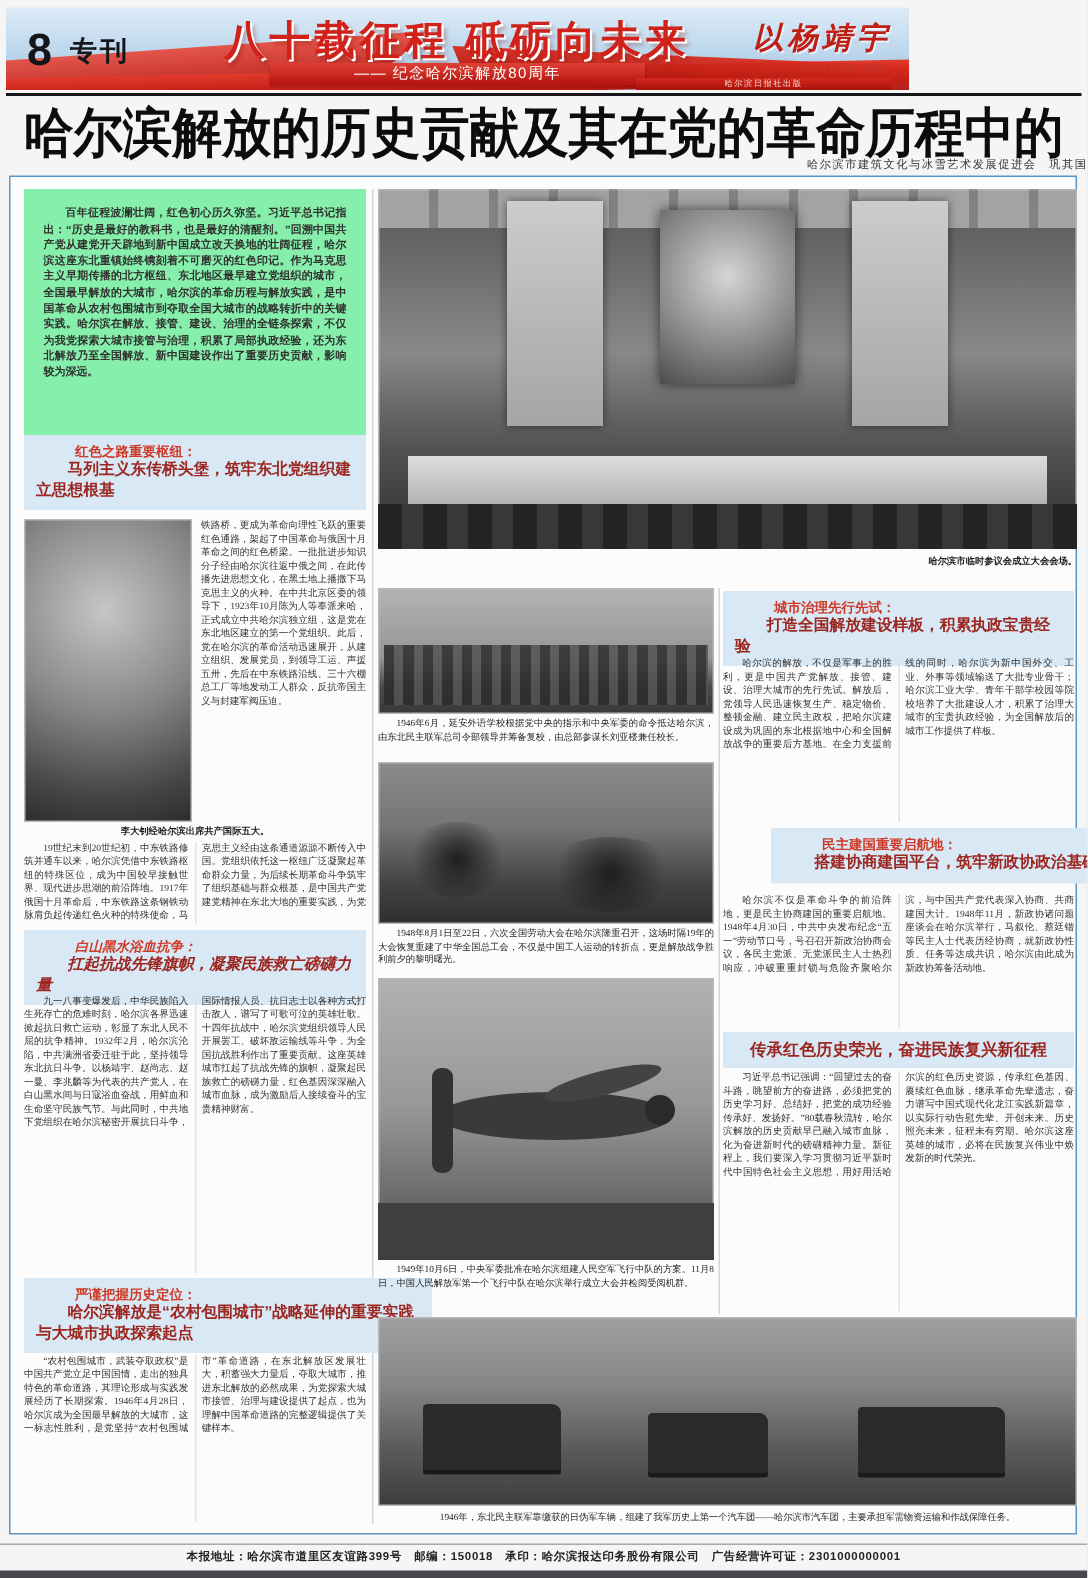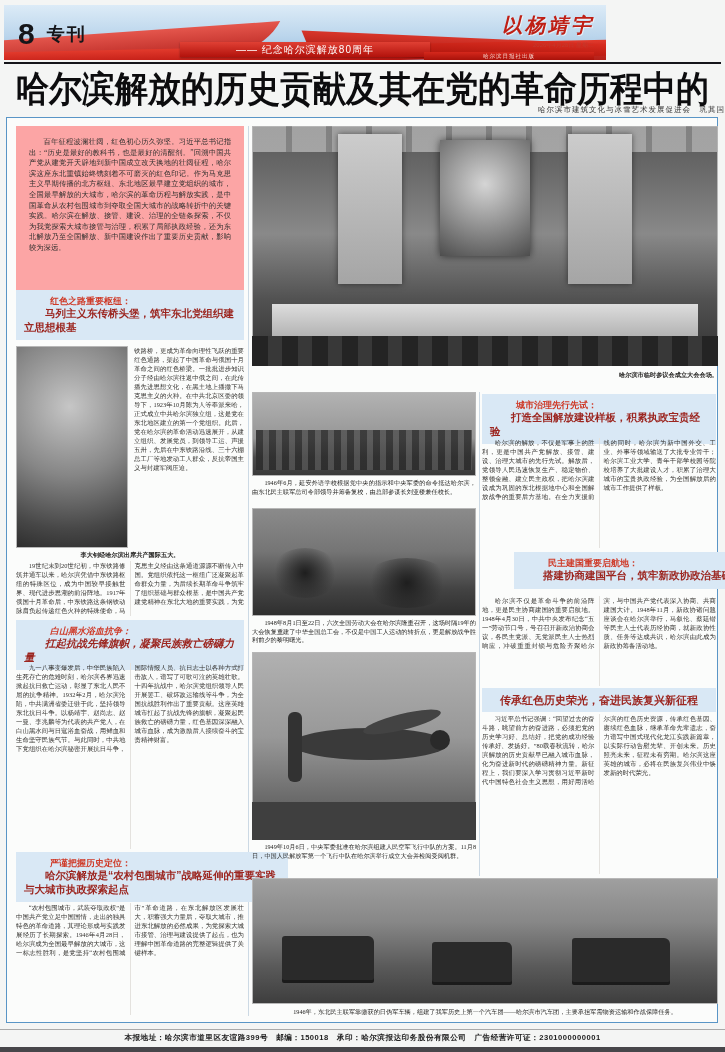--- a/index.html
+++ b/index.html
@@ -80,22 +80,22 @@
   .headbox {
     position:absolute; background:#d9e8f5; padding:5px 8px 6px 8px;
     font-family:"Liberation Sans",sans-serif;
   }
   .kicker { font-size:9px; font-weight:bold; color:#cf3a28; line-height:12px;padding-left:26px; }
   .headtitle { font-size:10.5px; font-weight:bold; color:#9c2620; line-height:13.5px; text-indent:2em; }
   .headtitle-center { font-size:11px; font-weight:bold; color:#9c2620; line-height:14px; text-align:center; }
   
   #intro {
     position:absolute; left:16px; top:126px; width:228px; height:198px;
-    background:#fca5a5; padding:11px 13px; font-size:7.3px; line-height:10.6px;
-    text-align:justify; text-indent:2em; color:#30302e; overflow:hidden;
+    background:#86efac; padding:11px 13px; font-size:7.3px; line-height:10.6px;
+    text-align:justify; text-indent:2em; color:#30302e; overflow:hidden;font-weight:bold;
   }
   
   .photo { position:absolute; overflow:hidden; box-shadow:0 0 0 1px #b9b7b2 inset; filter:saturate(0); }
   #photo-main { left:252px; top:126px; width:466px; height:240px;
     background:linear-gradient(180deg,#59564f 0%,#6c6961 18%,#8d897f 45%,#55524b 72%,#32302b 100%); }
   #photo-main .banner-l,#photo-main .banner-r {
     position:absolute; top:8px; width:64px; height:150px; background:linear-gradient(180deg,#cfccc3,#a8a59c);
     box-shadow:0 0 6px rgba(0,0,0,.5);
   }
   #photo-main .banner-l { left:86px; } #photo-main .banner-r { right:86px; }
@@ -136,20 +136,21 @@
 <div id="page">
 
   <div id="banner">
     <div class="ribbon-swoosh"></div>
     <div class="ribbon-main"></div>
     <div class="ribbon-swoosh2"></div>
     <div class="b-left">
       <span class="pageno">8</span>
       <span class="seclab">专刊</span>
     </div>
+    <div class="b-title">八十载征程  砥砺向未来</div>
     <div class="b-subtitle">—— 纪念哈尔滨解放80周年</div>
     <div class="b-right">
       <div class="b-masthead">以杨靖宇</div>
       <div class="b-date">2026年4月28日 星期二</div>
       <div class="b-strip">哈尔滨日报社出版</div>
     </div>
   </div>
 
   <div id="black-rule"></div>
   <div id="headline">哈尔滨解放的历史贡献及其在党的革命历程中的重要地位</div>

